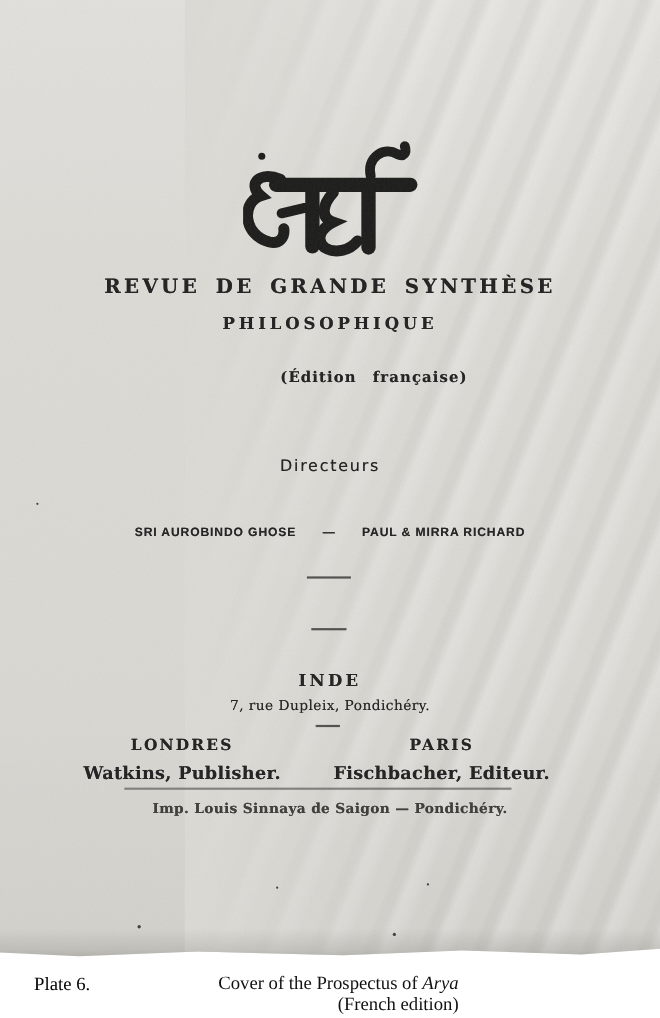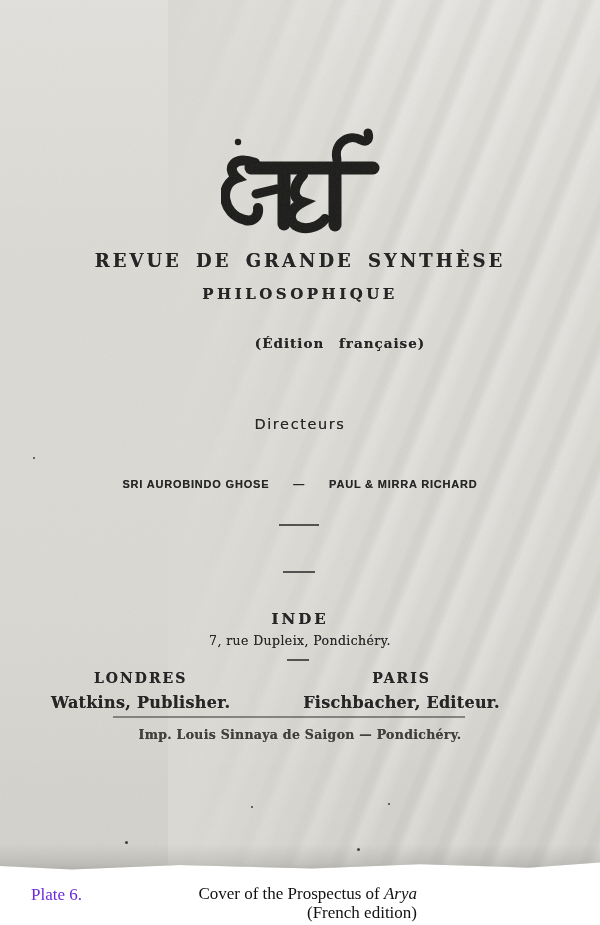--- a/index.html
+++ b/index.html
@@ -54,29 +54,29 @@
   .rule-b { top:571px; left:calc(50% - 17px); width:32px; }
   .rule-c { top:659px; left:calc(50% - 13px); width:22px; height:2px; }
   .rule-long { top:716px; left:113px; width:352px; height:1.5px; background:rgba(70,70,66,.6); }
 
   .fascicule { top:536px; font-family:"DejaVu Sans", sans-serif; font-style:italic; font-weight:bold; font-size:18px; letter-spacing:.5px; }
 
   .inde { top:610px; font-size:15px; font-weight:bold; letter-spacing:3px; }
   .inde-addr { top:633px; font-size:12.5px; font-weight:normal; letter-spacing:.4px; }
 
   .pubs { position:absolute; top:670px; left:0; width:100%; display:flex; justify-content:space-between;
-    padding:0 100px 0 51px; }
+    padding:0 100px 0 76px; }
   .pub-col { text-align:center; text-shadow:0 0 .6px rgba(31,31,31,.65); }
   .pub-city { font-size:14px; font-weight:bold; letter-spacing:2px; }
   .pub-name { margin-top:7px; font-size:16px; font-weight:bold; letter-spacing:.3px; }
 
   .imprint { top:727px; font-size:12.5px; font-weight:bold; color:#3b3b38; letter-spacing:.3px; }
 
   
-  .plate-label { position:absolute; left:31px; top:885px; font-family:"Liberation Serif", serif; font-size:17px; color:#6d28d9; }
+  .plate-label { position:absolute; left:31px; top:885px; font-family:"Liberation Serif", serif; font-size:17px; color:#000000; }
   .figure-caption { position:absolute; left:117px; top:884px; width:300px; text-align:right;
     font-family:"Liberation Serif", serif; font-size:17px; line-height:19px; color:#111; }
   .figure-caption .ital { font-style:italic; }
 </style>
 </head>
 <body>
 
 <div class="page">
 
   <div class="plate">

